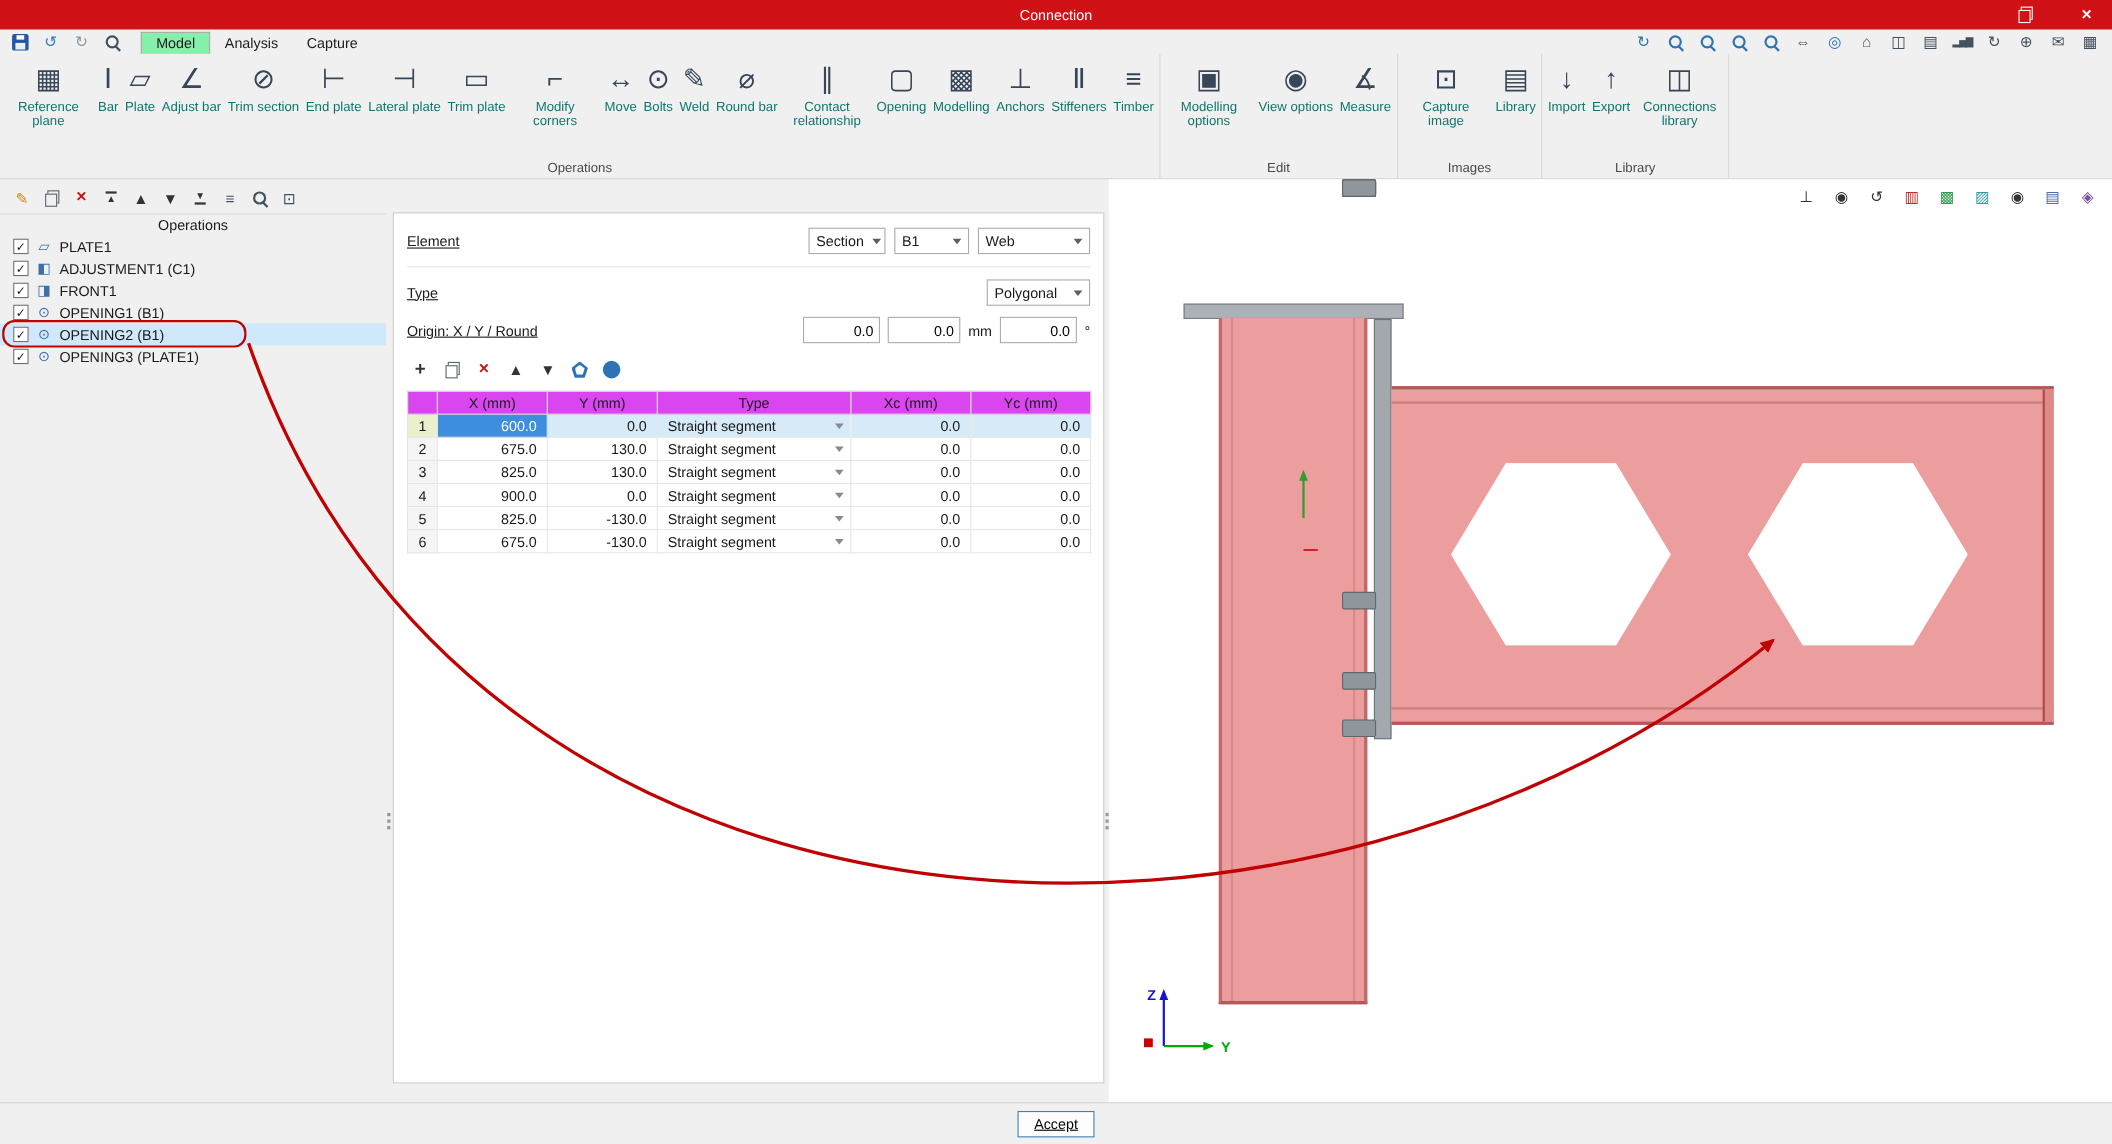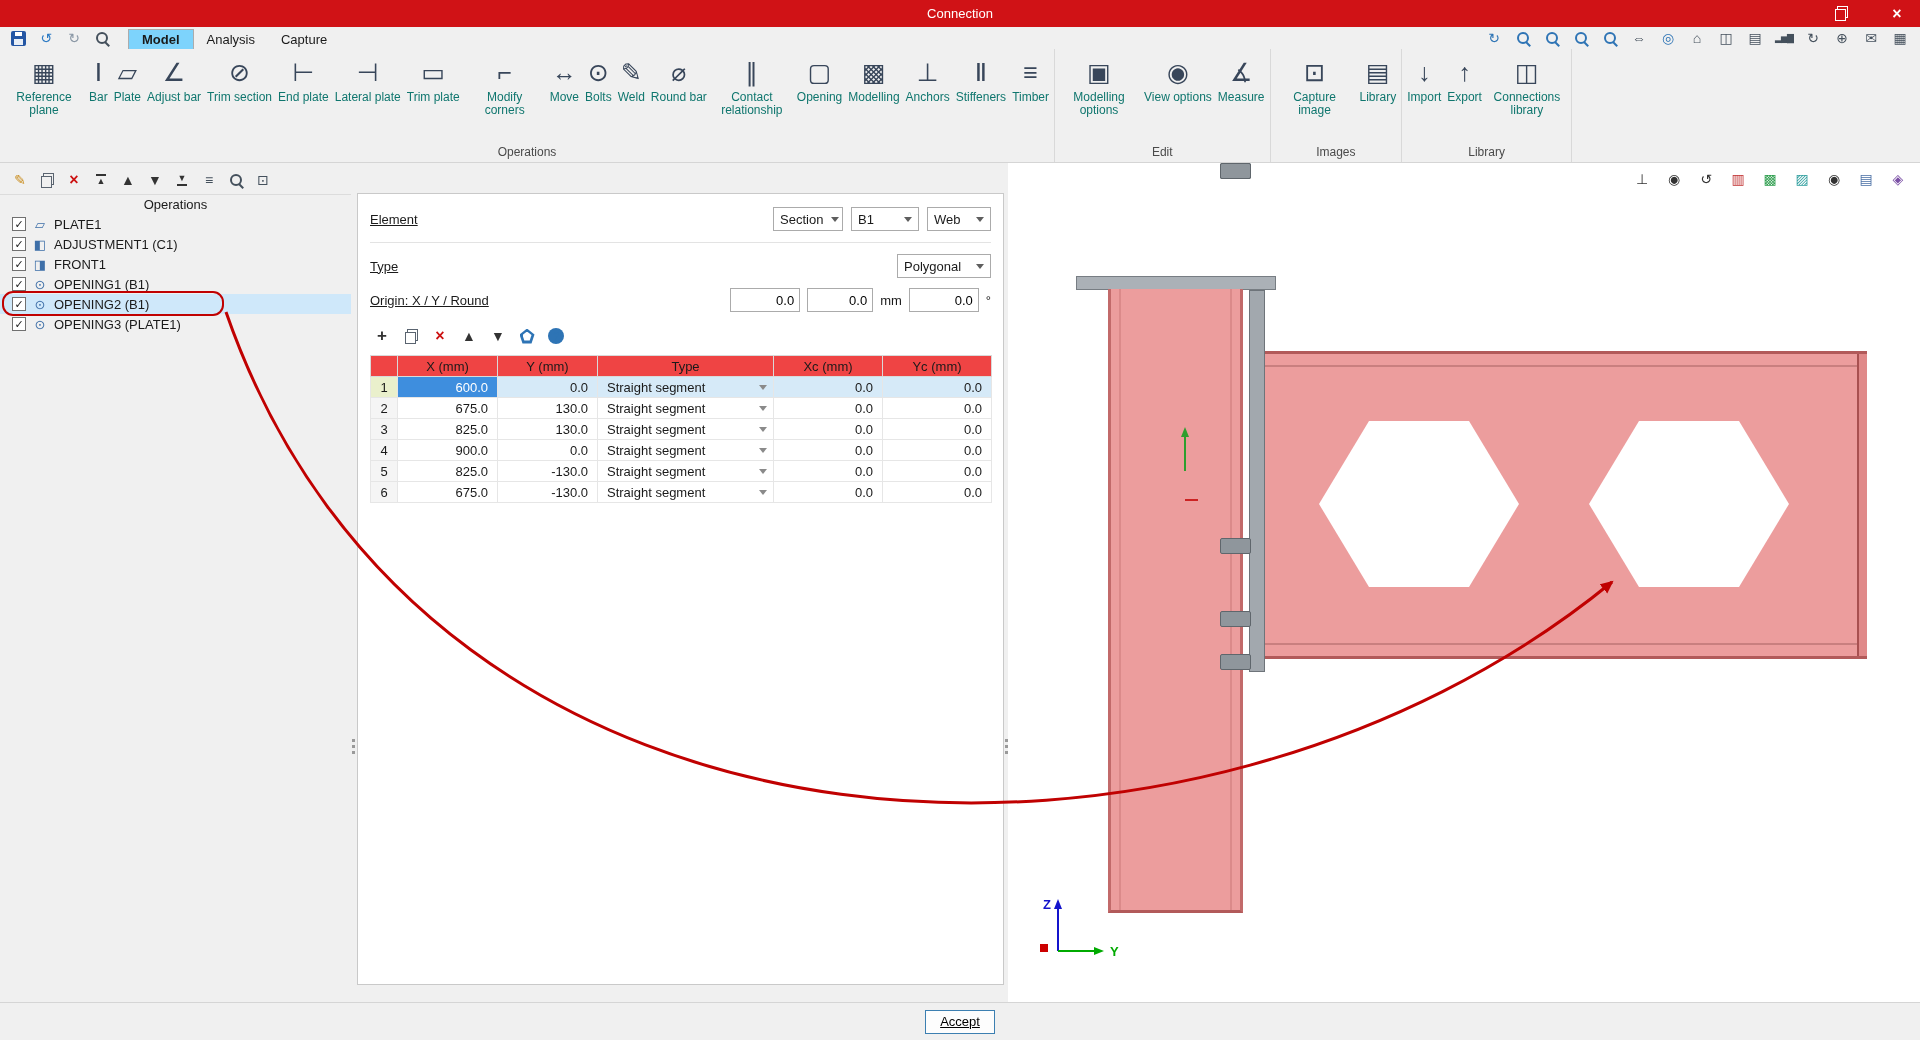--- a/index.html
+++ b/index.html
@@ -10,21 +10,21 @@
   .titlebar .title { position:absolute; left:0; right:0; top:0; height:27px; text-align:center; line-height:27px; font-size:13px; }
   .win-controls { position:absolute; right:6px; top:0; height:27px; display:flex; align-items:center; gap:22px; }
   .winbtn { width:34px; height:27px; display:inline-flex; align-items:center; justify-content:center; color:#fff; font-size:18px; cursor:default; }
 
   
   .tabrow { position:absolute; left:0; top:27px; width:1920px; height:22px; background:#F0F0F0; display:flex; align-items:center; }
   .qa { display:flex; align-items:center; gap:4px; padding-left:6px; }
   .qa-btn,.vt-btn,.tool-btn,.tt-btn { display:inline-flex; align-items:center; justify-content:center; width:24px; height:20px; font-size:14px; cursor:default; }
   .tabs { display:flex; align-items:flex-end; height:22px; margin-left:14px; }
   .tab { padding:2px 13px; font-size:13px; color:#1A1A1A; }
-  .tab.active { background:#7dd3fc; border:1px solid #ACACAC; border-bottom:none;font-weight:bold; }
+  .tab.active { background:#86efac; border:1px solid #ACACAC; border-bottom:none; }
   .view-tools { margin-left:auto; display:flex; align-items:center; gap:5px; padding-right:8px; }
 
   
   .ribbon { position:absolute; left:0; top:49px; width:1920px; height:114px; background:#F0F0F0; border-bottom:1px solid #D5D5D5; display:flex; }
   .rgroup { display:flex; flex-direction:column; border-right:1px solid #D9D9D9; padding:2px 2px 0 2px; }
   .ritems { display:flex; align-items:flex-start; flex:1; }
   .ritem { display:flex; flex-direction:column; align-items:center; padding:4px 3px 0 3px; cursor:default; }
   .ric { font-size:25px; line-height:34px; height:34px; color:#38465A; }
   .rlabel { font-size:12px; line-height:1.12; text-align:center; max-width:78px; margin-top:2px; color:#0f766e; }
   .rgroup-label { text-align:center; font-size:12px; color:#4A4A4A; padding:2px 0 3px 0; }
@@ -42,31 +42,31 @@
   
   .splitter { position:absolute; top:163px; width:7px; height:839px; }
   .splitter::after { content:""; position:absolute; left:2px; top:576px; width:3px; height:3px; background:#9A9A9A; box-shadow:0 6px 0 #9A9A9A, 0 12px 0 #9A9A9A; }
 
   
   .props { position:absolute; left:357px; top:193px; width:647px; height:792px; background:#fff; border:1px solid #C9C9C9; padding:12px 12px; }
   .prow { display:flex; align-items:center; justify-content:space-between; height:26px; }
   .plabel { font-size:13px;text-decoration:underline; }
   .combos { display:flex; gap:8px; }
   .combo { display:inline-flex; align-items:center; justify-content:space-between; background:#fff; border:1px solid #ABABAB; height:24px; padding:0 6px; font-size:13px; cursor:default; }
-  .combos .combo:nth-of-type(1){ width:70px; } .combos .combo:nth-of-type(2){ width:68px; } .combos .combo:nth-of-type(3){ width:64px; }
+  .combos .combo:nth-of-type(1){ width:70px; } .combos .combo:nth-of-type(2){ width:68px; } .combos .combo:nth-of-type(3){ width:102px; }
   .type-combo { width:94px;margin-left:29px; }
   .chev { width:0; height:0; border-left:4px solid transparent; border-right:4px solid transparent; border-top:5px solid #5E5E5E; margin-left:8px; flex:0 0 auto; }
   .pdivider { border-top:1px solid #E3E3E3; margin:10px 0 10px 0; }
   .origin-inputs { display:flex; align-items:center; gap:7px; }
   .num-input { height:24px; border:1px solid #ABABAB; font-size:13px; text-align:right; padding:0 5px; font-family:inherit; background:#fff; }
   .num-input:nth-of-type(1){ width:70px; } .num-input:nth-of-type(2){ width:66px; } .num-input:nth-of-type(3){ width:70px; }
   .unit { font-size:13px; }
   .table-toolbar { display:flex; align-items:center; gap:5px; margin:12px 0 8px 0; height:22px; }
   .ptable { border-collapse:collapse; table-layout:fixed; width:621px; font-size:13px; }
-  .ptable th { background:#ef4444; border:1px solid #D9D9D9; font-weight:normal; height:21px; text-align:center; color:#1A1A1A; }
+  .ptable th { background:#d946ef; border:1px solid #D9D9D9; font-weight:normal; height:21px; text-align:center; color:#1A1A1A; }
   .ptable td { border:1px solid #E6E6E6; height:21px; padding:0 9px; background:#fff; }
   .cell-num { background:#F5F5F5 !important; text-align:center; padding:0 2px !important; }
   .cell-numv { text-align:right; }
   .cell-type { position:relative; padding-right:20px !important; }
   .cell-type .chev { position:absolute; right:6px; top:8px; border-top-color:#8A8A8A; }
   tr.selected td { background:#D6EAF8; }
   tr.selected .cell-num { background:#EAF0CC !important; }
   tr.selected .cell-x { background:#3E8EDE !important; color:#fff; }
 
   

